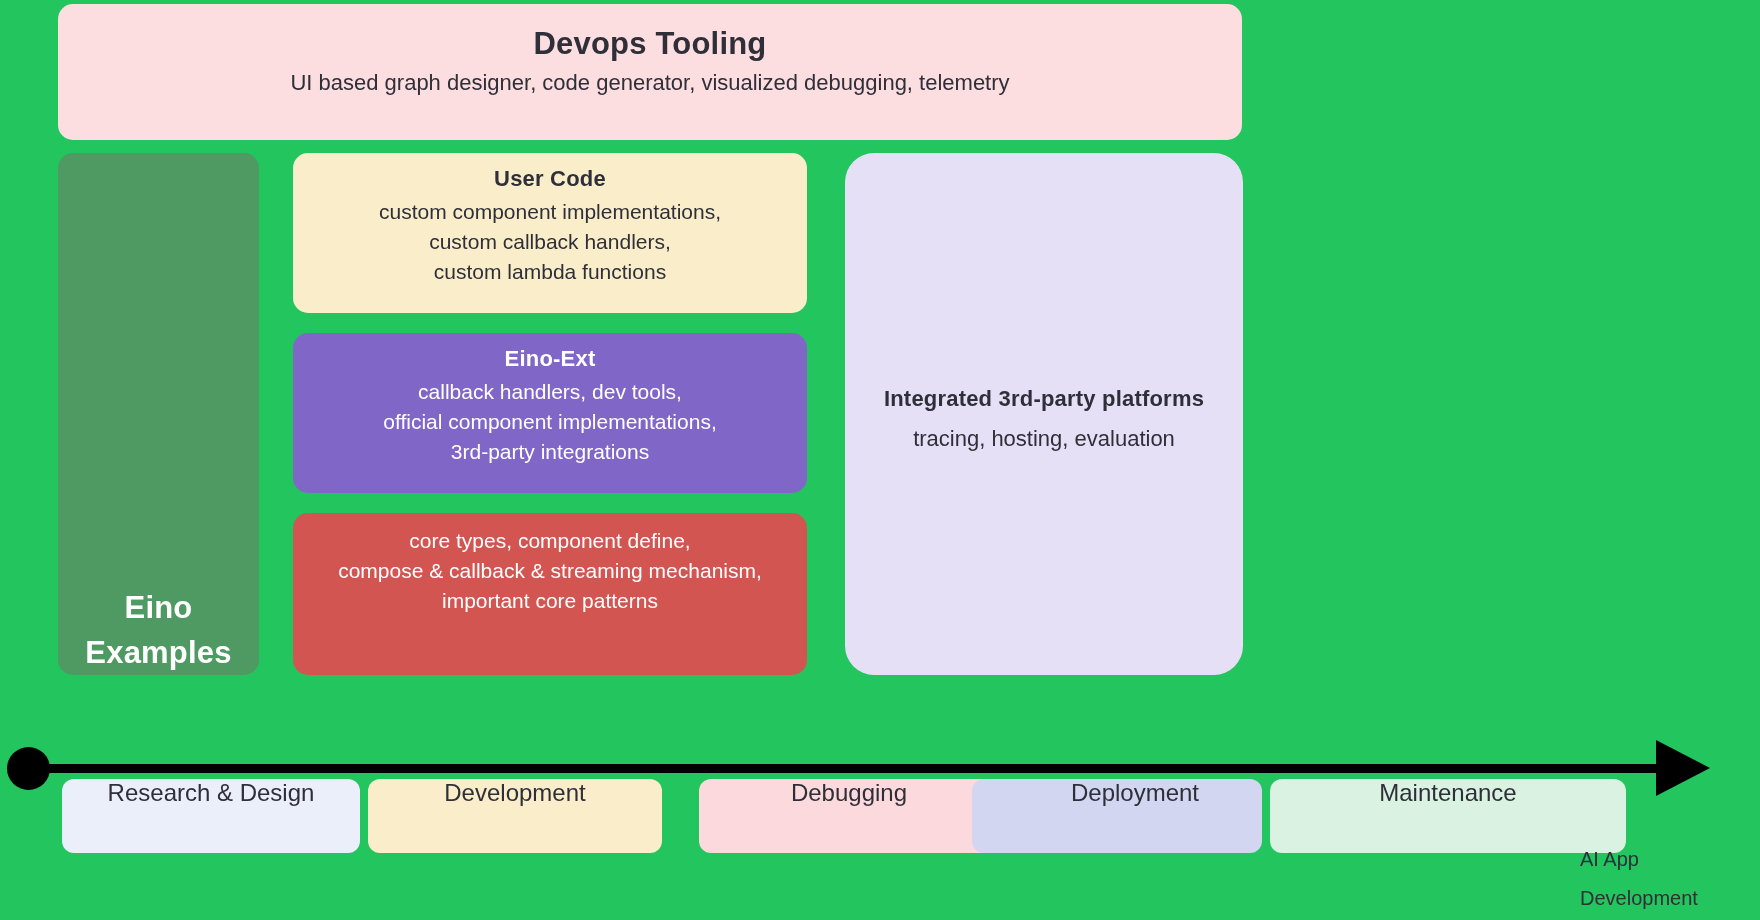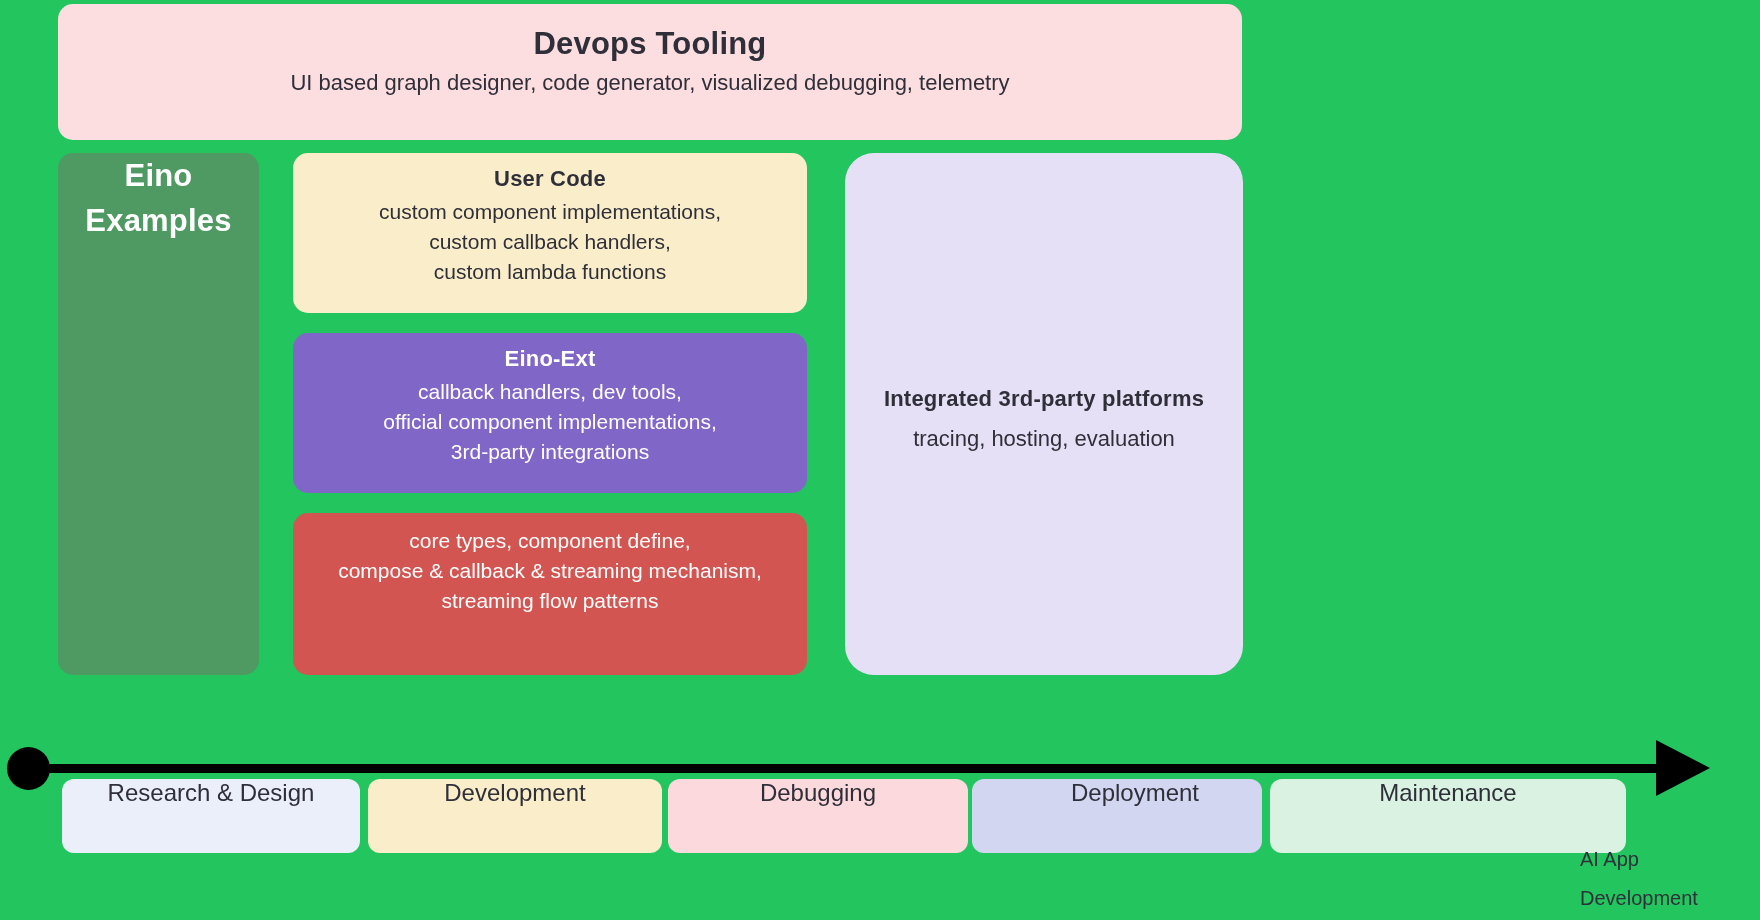--- a/index.html
+++ b/index.html
@@ -18,21 +18,21 @@
   .sub  { font-size:22px; font-weight:400; }
   .body-line { font-size:21px; line-height:30px; font-weight:400; }
   .light { color:#ffffff; }
 
   
   .devops { left:58px; top:4px; width:1184px; height:136px; padding-top:22px; }
   .devops .t-xl { margin-bottom:8px; }
 
   
   .examples { left:58px; top:153px; width:201px; height:522px;
-              display:flex; align-items:flex-start; justify-content:center;
+              display:flex; align-items:flex-end; justify-content:center;
               line-height:45px; padding:0 18px; }
 
   
   .mid { left:293px; width:514px; height:160px; padding-top:13px; }
   .user-code { top:153px; }
   .eino-ext  { top:333px; }
   .eino-core { top:513px; height:162px; }
   .mid .t-lg { margin-bottom:5px; }
 
   
@@ -47,21 +47,21 @@
   .tl-arrow { position:absolute; left:1656px; top:740px; width:0; height:0;
               border-top:28px solid transparent; border-bottom:28px solid transparent;
               border-left:54px solid #000; }
 
   
   .phase { position:absolute; top:779px; height:74px; border-radius:12px;
            display:flex; justify-content:center;
            font-size:24px; font-weight:400; }
   .ph-research    { left:62px;   width:298px; }
   .ph-development { left:368px;  width:294px; }
-  .ph-debugging   { left:668px;  width:300px; }
+  .ph-debugging   { left:699px;  width:300px; }
   .ph-deployment  { left:972px;  width:290px;padding-left:36px; }
   .ph-maintenance { left:1270px; width:356px; }
 
   
   .axis-caption { position:absolute; left:1580px; top:840px; width:180px;
                   text-align:left; font-size:20px; line-height:39px; }
 </style>
 </head>
 <body>
 
@@ -86,21 +86,21 @@
   <div class="box mid eino-ext light" style="background: rgb(128, 103, 199); text-align: center;">
     <div class="t-lg">Eino-Ext</div>
     <div class="body-line">callback handlers, dev tools,</div>
     <div class="body-line">official component implementations,</div>
     <div class="body-line">3rd-party integrations</div>
   </div>
 
   <div class="box mid eino-core light" style="background: rgb(210, 85, 81);">
     <div class="body-line">core types, component define,</div>
     <div class="body-line">compose &amp; callback &amp; streaming mechanism,</div>
-    <div class="body-line">streaming flow patterns</div>
+    <div class="body-line">important core patterns</div>
   </div>
 
   <div class="box platforms" style="background: rgb(230, 224, 247); border-radius: 29px;">
     <div class="t-lg">Integrated 3rd-party platforms</div>
     <div class="sub">tracing, hosting, evaluation</div>
   </div>
 
   <div class="tl-dot" style="background: rgb(0, 0, 0);"></div>
   <div class="tl-line" style="background: rgb(0, 0, 0);"></div>
   <div class="tl-arrow"></div>

